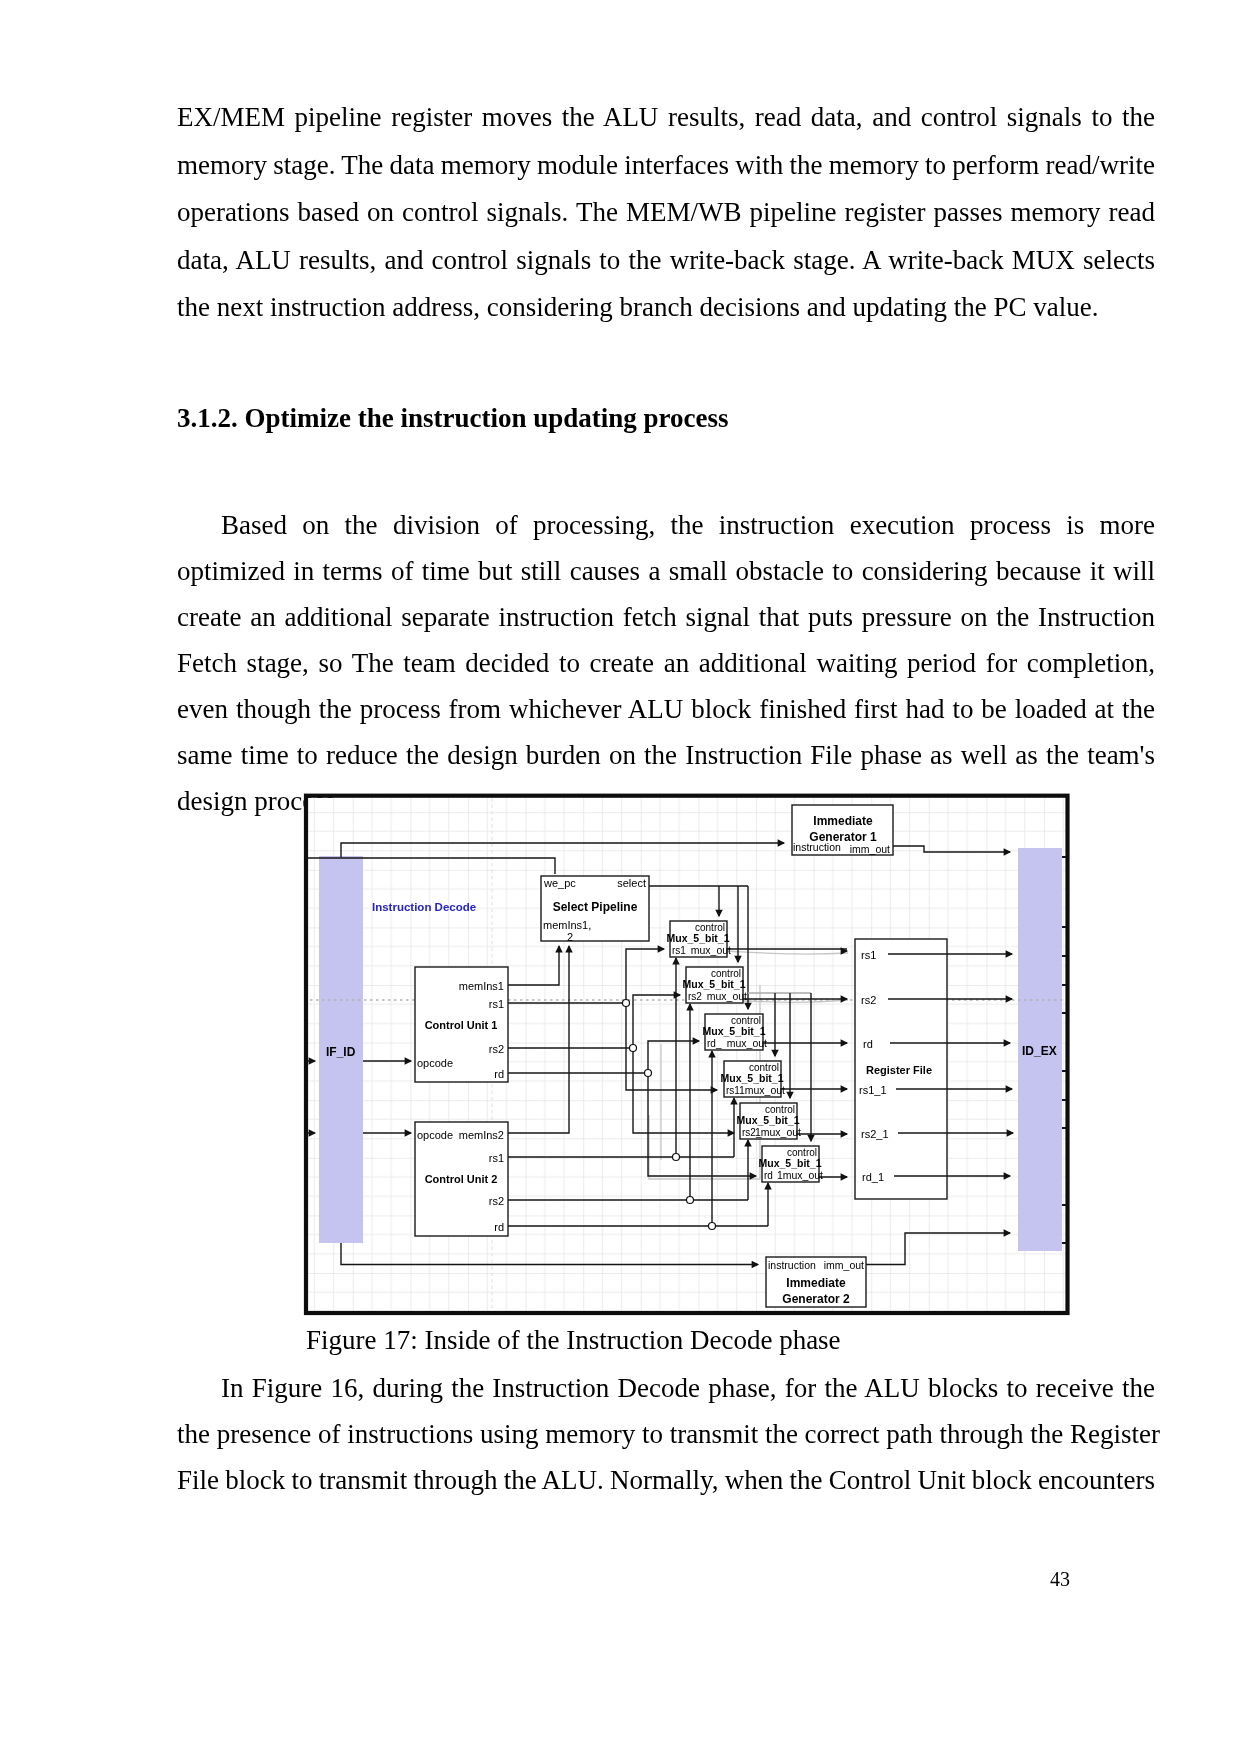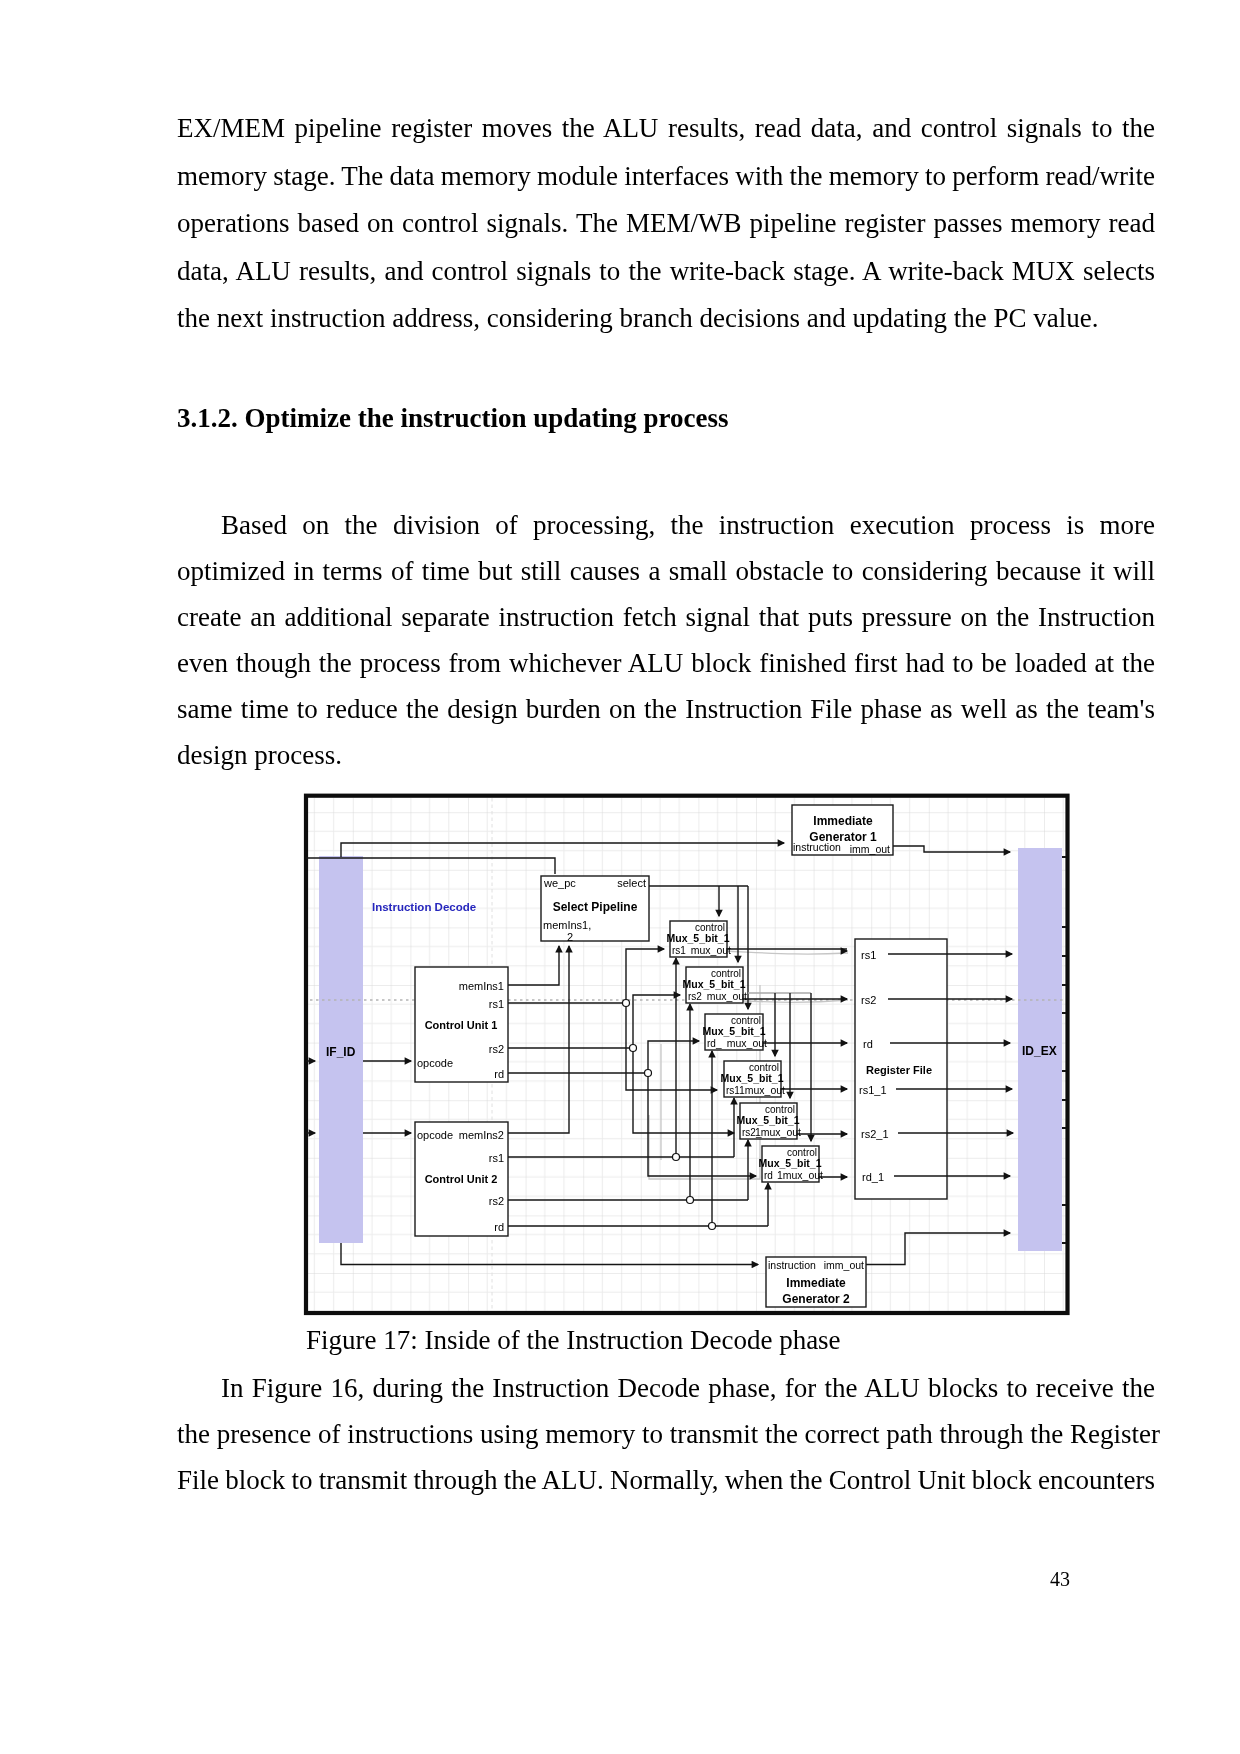--- a/index.html
+++ b/index.html
@@ -8,34 +8,35 @@
   .blk{position:absolute;left:177px;width:978px;font-size:27px;}
   .jline{text-align:justify;text-align-last:justify;height:47.6px;line-height:47.6px;white-space:nowrap;}
   .jline2{text-align:justify;text-align-last:justify;height:45.95px;line-height:45.95px;white-space:nowrap;}
   .lastline{text-align:left;text-align-last:left;}
   .ind{text-indent:44px;}
   h2{font-size:27px;font-weight:bold;margin:0;}
 </style>
 </head>
 <body>
 
-<div class="blk" style="top:105px;">
+<div class="blk" style="top:94px;">
   <div class="jline">EX/MEM pipeline register moves the ALU results, read data, and control signals to the</div>
   <div class="jline" style="word-spacing:-0.8px;">memory stage. The data memory module interfaces with the memory to perform read/write</div>
   <div class="jline">operations based on control signals. The MEM/WB pipeline register passes memory read</div>
   <div class="jline">data, ALU results, and control signals to the write-back stage. A write-back MUX selects</div>
   <div class="jline lastline">the next instruction address, considering branch decisions and updating the PC value.</div>
 </div>
 
 <h2 class="blk" style="top:403px;">3.1.2. Optimize the instruction updating process</h2>
 
 <div class="blk" style="top:459px;margin-top:44px;">
   <div class="jline2 ind">Based on the division of processing, the instruction execution process is more</div>
   <div class="jline2">optimized in terms of time but still causes a small obstacle to considering because it will</div>
   <div class="jline2">create an additional separate instruction fetch signal that puts pressure on the Instruction</div>
+  <div class="jline2">Fetch stage, so The team decided to create an additional waiting period for completion,</div>
   <div class="jline2">even though the process from whichever ALU block finished first had to be loaded at the</div>
   <div class="jline2">same time to reduce the design burden on the Instruction File phase as well as the team's</div>
   <div class="jline2 lastline">design process.</div>
 </div>
 
 <div id="figwrap" style="position:absolute;left:0;top:0;width:1240px;height:1754px;pointer-events:none;">
 <svg width="1240" height="1754" viewBox="0 0 1240 1754" font-family="Liberation Sans, sans-serif">
 <defs>
   <marker id="ar" viewBox="0 0 10 10" refX="8.5" refY="5" markerWidth="9.5" markerHeight="7.5" markerUnits="userSpaceOnUse" orient="auto-start-reverse">
     <path d="M0,0 L10,5 L0,10 z" fill="#111"></path>

